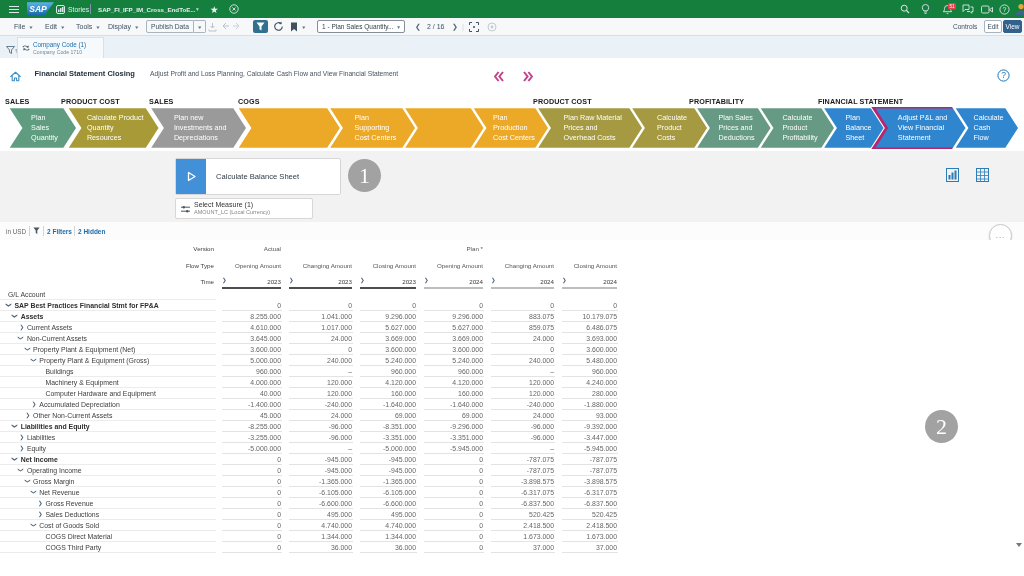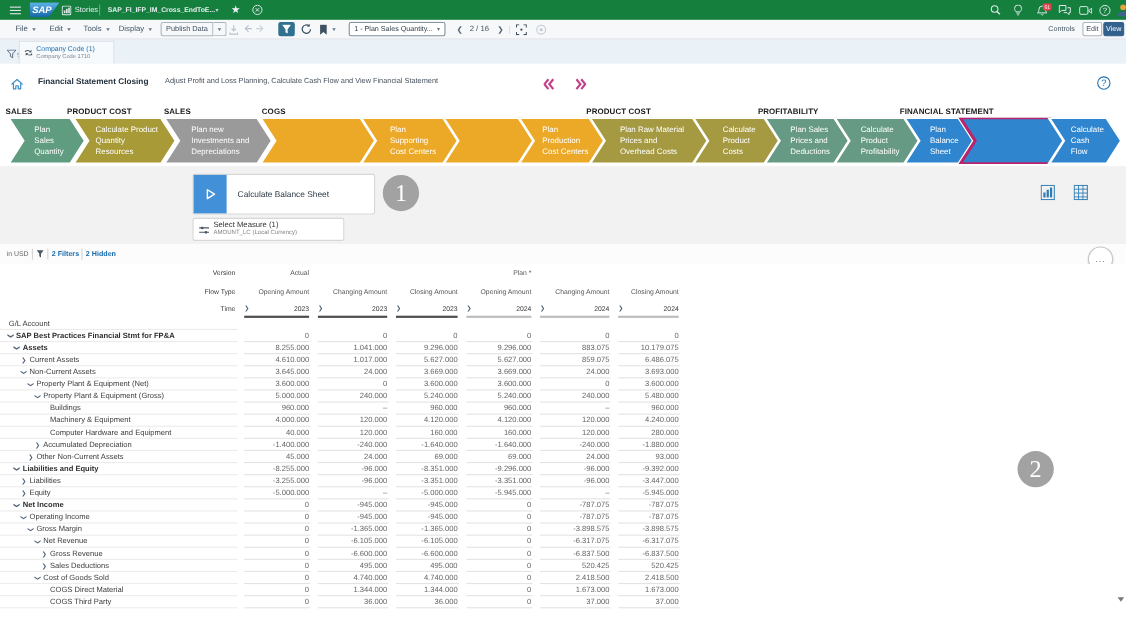--- a/index.html
+++ b/index.html
@@ -297,20 +297,23 @@
       </div>
       <div class="cv" style="left:706.5px;width:60px;top:14px">
         <div>Plan Sales<br>Prices and<br>Deductions</div>
       </div>
       <div class="cv" style="left:770px;width:60px;top:14px">
         <div>Calculate<br>Product<br>Profitability</div>
       </div>
       <div class="cv" style="left:833.5px;width:50px;top:14px">
         <div>Plan<br>Balance<br>Sheet</div>
       </div>
+      <div class="cv" style="left:884.5px;width:76px;top:14px">
+        <div>Adjust P&amp;L and<br>View Financial<br>Statement</div>
+      </div>
       <div class="cv" style="left:965px;width:47px;top:14px">
         <div>Calculate<br>Cash<br>Flow</div>
       </div>
     </div>
 
 <div id="guide">
       <div class="calcbox">
         <div class="calcblue">
           <svg width="11" height="11" viewBox="0 0 11 11">
             <path d="M2.5 1.5 L9 5.5 L2.5 9.5 Z" fill="none" stroke="#fff" stroke-width="1.3" stroke-linejoin="round"></path>

